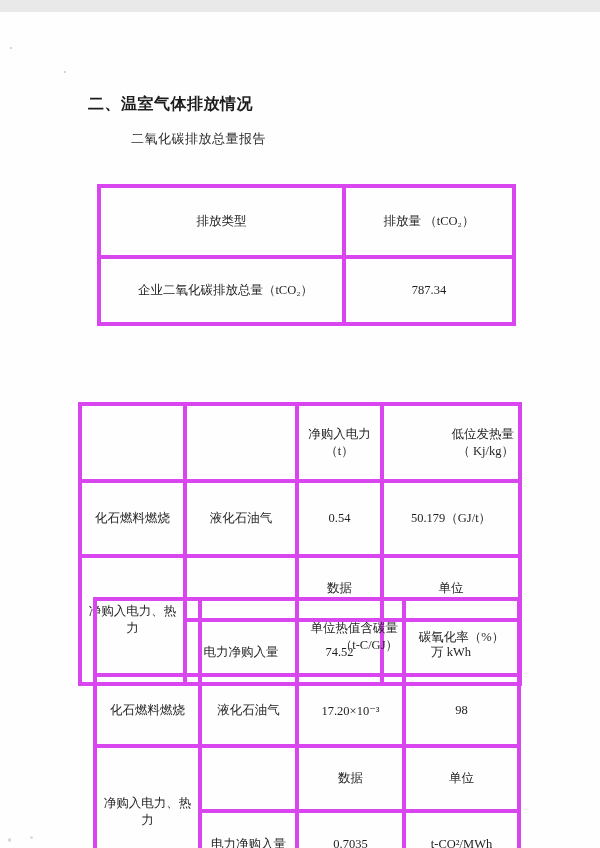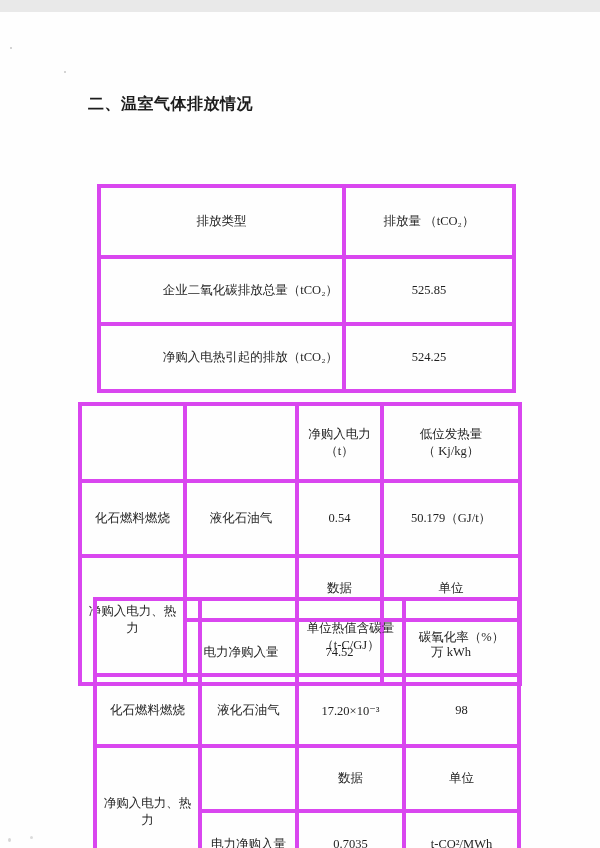--- a/index.html
+++ b/index.html
@@ -49,29 +49,29 @@
     color: #1f1f1f;
   }
   td, th {
     border: 4px solid #d946ef;
     text-align: center;
     vertical-align: middle;
     padding: 18px 4px;
     font-weight: 400;
     overflow: hidden;
   }
-  .ml { white-space: pre-line; line-height: 1.35; }
+  .ml { white-space: pre-line; line-height: 1.35; text-align: right; }
   .num { font-family: "Liberation Serif", "DejaVu Serif", serif; }
 
   .t1 { left: 97px;  top: 172px; width: 415px; }
   .t1 .c0 { width: 245px; }
   .t1 .c1 { width: 170px; }
   .t1 tr.hdr  td { height: 31px; }
   .t1 tr.body td { height: 27px; }
-  .t1 td.left { text-align: right; padding-left: 12px; }
+  .t1 td.left { text-align: center; padding-left: 12px; }
 
   .t2 { left: 78px; top: 390px; width: 440px; }
   .t2 .c0 { width: 105px; }
   .t2 .c1 { width: 112px; }
   .t2 .c2 { width: 85px;  }
   .t2 .c3 { width: 138px; }
   .t2 tr.hdr td { height: 37px; }
   .t2 tr.r1  td { height: 35px; }
   .t2 tr.r2  td { height: 24px; }
   .t2 tr.r3  td { height: 24px; }
@@ -89,38 +89,35 @@
 </head>
 <body>
 
 <div class="page">
   <span class="speck a"></span>
   <span class="speck b"></span>
   <span class="speck c"></span>
   <span class="speck d"></span>
 
   <h2 class="heading h-s2">二、温室气体排放情况</h2>
+  <div class="subtitle">二氧化碳排放总量报告</div>
 
   <table class="t1">
     <colgroup>
         <col class="c0">
         <col class="c1">
       </colgroup>
     <tbody>
       <tr class="hdr">
         <td>排放类型</td>
         <td>排放量 （tCO₂）</td>
       </tr>
       <tr class="body">
         <td class="left">企业二氧化碳排放总量（tCO₂）</td>
-        <td class="num">525.85</td>
-      </tr>
-      <tr class="body">
-        <td class="left">净购入电热引起的排放（tCO₂）</td>
-        <td class="num">524.25</td>
+        <td class="num">787.34</td>
       </tr>
     </tbody>
   </table>
 
 
   <table class="t2">
     <colgroup>
         <col class="c0">
         <col class="c1">
         <col class="c2">

